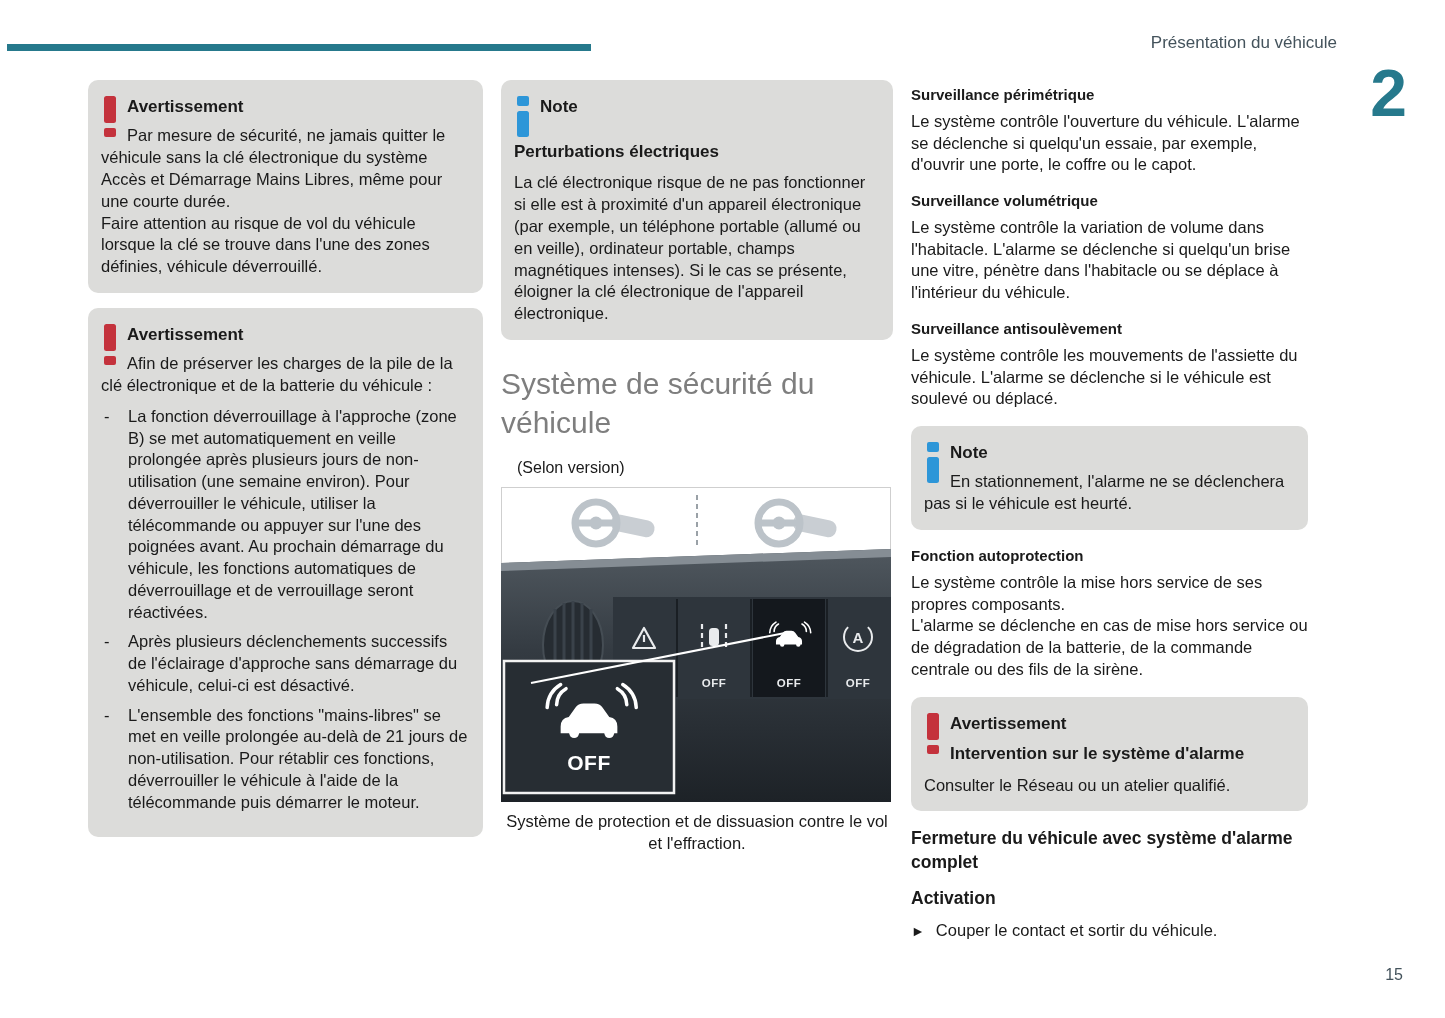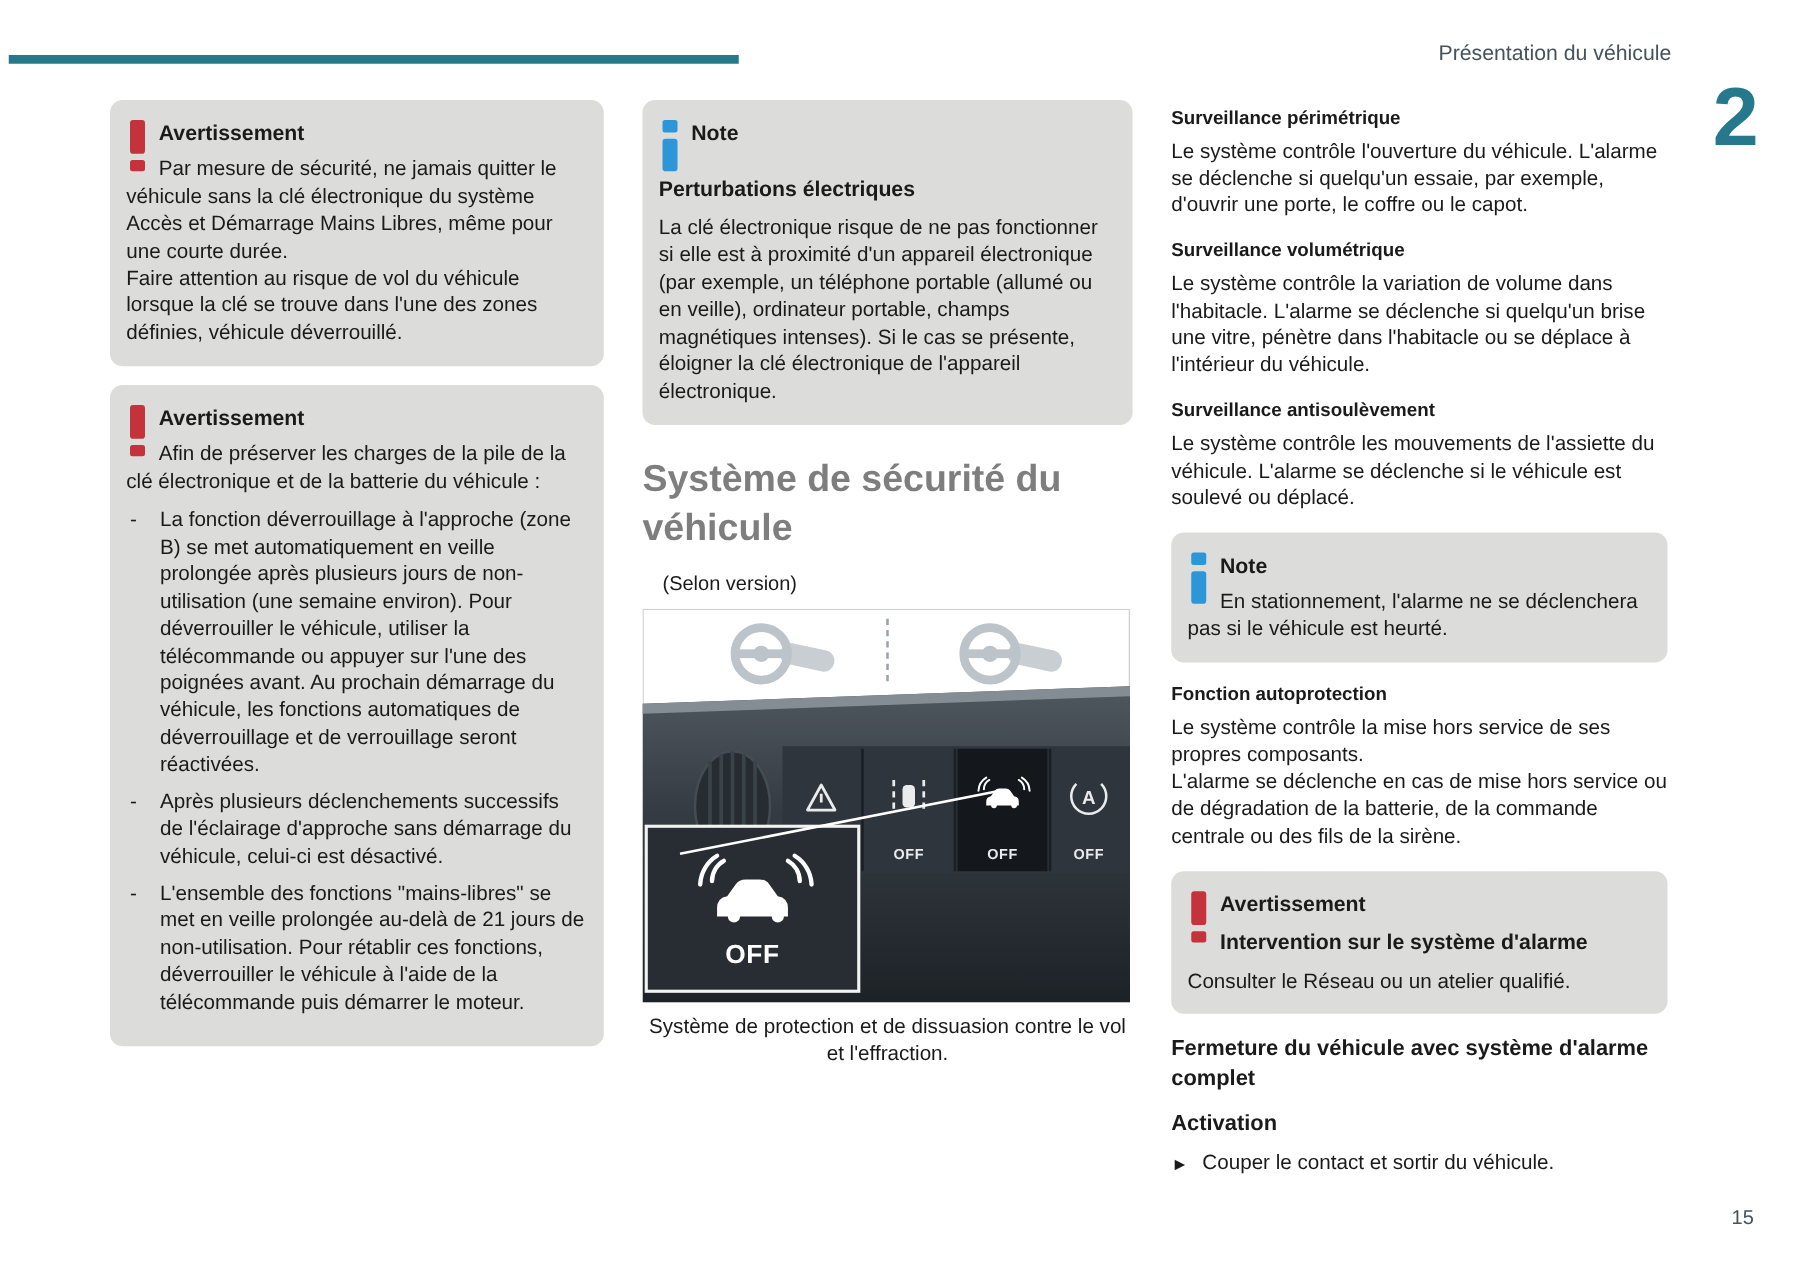--- a/index.html
+++ b/index.html
@@ -8,42 +8,42 @@
     font-family:"Liberation Sans","DejaVu Sans",sans-serif; color:#1a1a1a; overflow:hidden;
   }
 
   
   .top-rule { position:absolute; left:7px; top:44px; width:584px; height:7px; background:#26798c; }
   .header-label { position:absolute; top:33px; right:108px; font-size:17px; color:#44535c; }
   .chapter-num { position:absolute; top:60px; right:38px; font-size:66px; font-weight:bold; color:#26798c; line-height:1; }
   .page-num { position:absolute; bottom:34px; right:42px; font-size:16px; color:#44535c; }
 
   
-  .cols { position:absolute; left:88px; top:80px; display:flex; gap:31px; }
+  .cols { position:absolute; left:88px; top:80px; display:flex; gap:18px; }
   .col { font-size:16.5px; line-height:1.32; }
   .col-l { width:395px; } .col-m { width:392px; } .col-r { width:397px; }
 
   
   .callout { background:#dcdcda; border-radius:10px; padding:13px 15px 15px 13px; overflow:hidden; }
   .callout + .callout { margin-top:15px; }
   .c-icon { float:left; width:12px; height:41px; position:relative; margin:3px 11px 4px 3px; }
   .c-icon.excl::before { content:""; position:absolute; left:0; top:0; width:12px; height:27px; background:#c4323c; border-radius:2.5px; }
   .c-icon.excl::after  { content:""; position:absolute; left:0; bottom:0; width:12px; height:9px; background:#c4323c; border-radius:2px; }
   .c-icon.info::before { content:""; position:absolute; left:0; top:0; width:12px; height:10px; background:#2d96d8; border-radius:2px; }
   .c-icon.info::after  { content:""; position:absolute; left:0; bottom:0; width:12px; height:26px; background:#2d96d8; border-radius:2.5px; }
   .c-title { font-weight:bold; font-size:17px; padding-top:3px; margin-bottom:7px; }
   .c-sub { font-weight:bold; font-size:17px; margin:8px 0 9px; }
   .c-sub.cleared { clear:left; }
   .c-body, .c-intro { white-space:pre-line; }
   ul.dash { list-style:none; margin:9px 0 0; padding:0; clear:left; }
   ul.dash li { position:relative; padding-left:27px; margin-bottom:8px; }
   ul.dash li::before { content:"-"; position:absolute; left:3px; }
 
   
-  .section-title { font-size:30px; line-height:1.32; color:#7e7e7e; margin:24px 0 0; font-weight:700; }
+  .section-title { font-size:30px; line-height:1.32; color:#7e7e7e; margin:24px 0 0; font-weight:400; }
   .subsection-title { font-variant:small-caps; font-weight:bold; font-size:25px; margin:20px 0 0; color:#111; }
   .version-note { margin:14px 16px 9px; font-size:16px; }
   .figure { width:390px; height:315px; }
   .figure svg { display:block; }
   .figure .wave { stroke:#fff; stroke-width:2.6; fill:none; stroke-linecap:round; }
   .figure .offsmall { fill:#e9ebed; font-size:11.5px; font-weight:bold; text-anchor:middle; letter-spacing:0.5px; font-family:"Liberation Sans",sans-serif; }
   .figure .offbig { fill:#ffffff; font-size:21px; font-weight:bold; text-anchor:middle; letter-spacing:0.5px; font-family:"Liberation Sans",sans-serif; }
   .figure .aletter { fill:#e9ebed; font-size:15px; font-weight:bold; text-anchor:middle; font-family:"Liberation Sans",sans-serif; }
   .fig-caption { margin-top:9px;text-align:center; }
 

